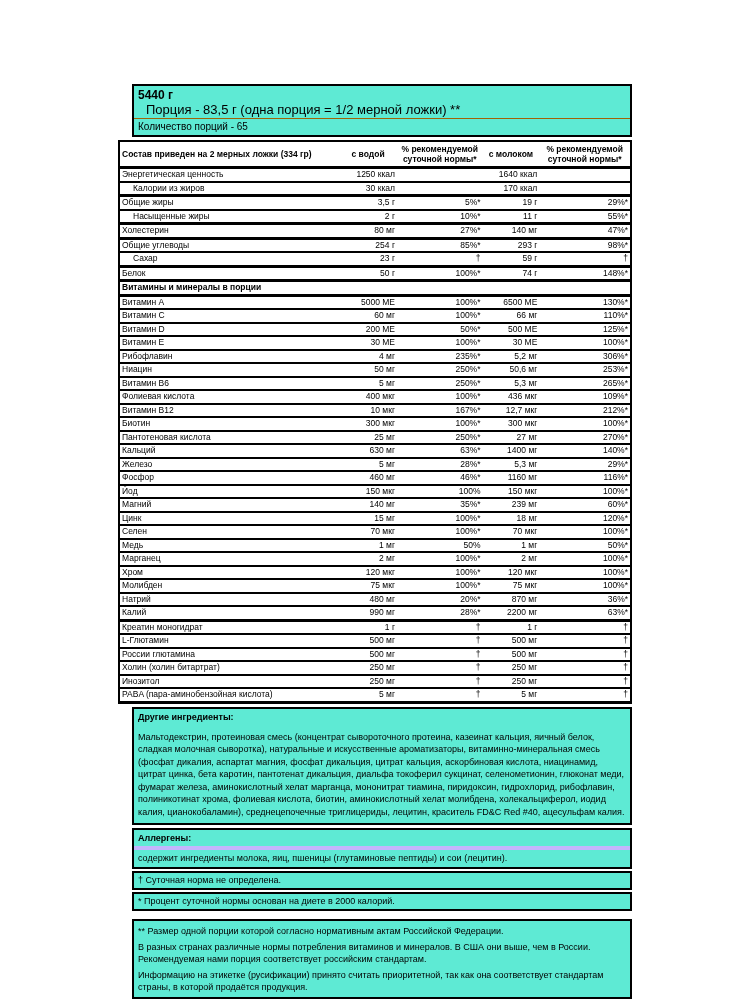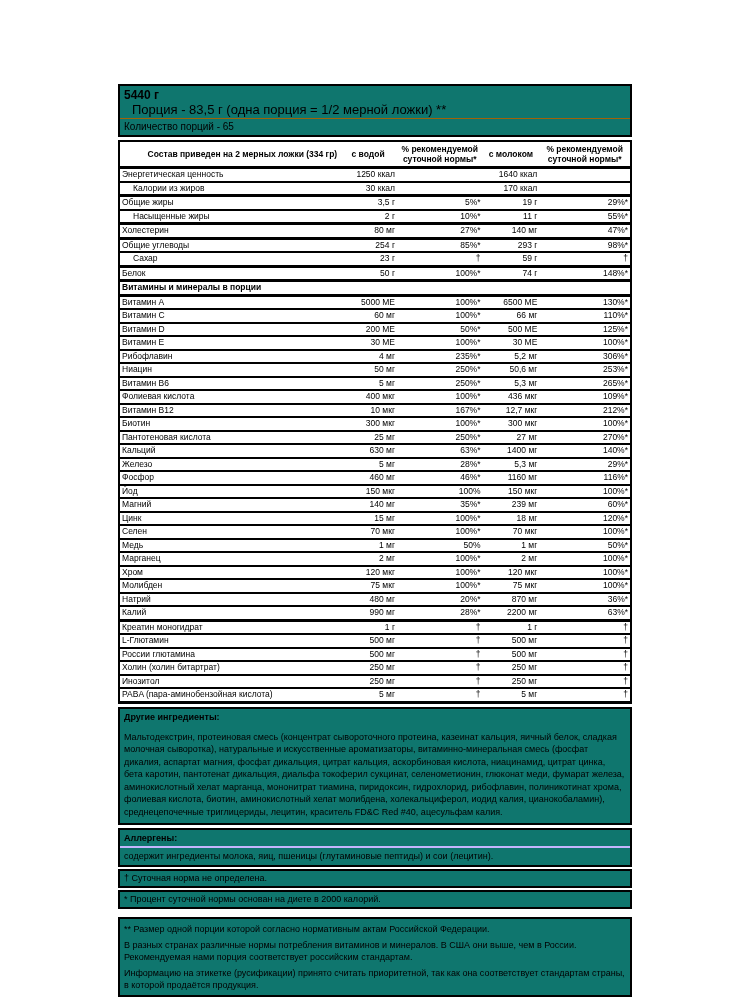--- a/index.html
+++ b/index.html
@@ -14,21 +14,22 @@
   }
   .label {
     position: absolute;
     left: 118px;
     top: 84px;
     width: 514px;
   }
   .box {
     border: 2px solid #000;
     box-sizing: border-box;
-    background: #0f766e;
+    background: #5eead4;
+    margin-left: 14px;
   }
   
   .topbox { padding: 0; }
   .size-line {
     font-size: 12px;
     font-weight: bold;
     padding: 2px 4px 0 4px;
     line-height: 14px;
   }
   .serving-line {
@@ -56,21 +57,21 @@
   col.c-v2   { width: 11.1%; }
   col.c-p2   { width: 17.9%; }
   table.nutrition th {
     font-size: 8.5px;
     font-weight: bold;
     padding: 2px 2px;
     border-bottom: 3px solid #000;
     line-height: 10px;
     vertical-align: middle;
   }
-  th.h-name { text-align: right; padding-left: 3px; }
+  th.h-name { text-align: left; padding-left: 3px; }
   th.h-c { text-align: center; }
   table.nutrition td {
     font-size: 8.5px;
     padding: 1px 2px;
     border-top: 2px solid #000;
     line-height: 9.5px;
     white-space: nowrap;
   }
   tbody tr:first-child td { border-top: none; }
   tr.thick td { border-top-width: 3px; }
@@ -92,21 +93,21 @@
   }
   .ingredients p {
     margin: 7px 0 0 0;
     font-size: 9px;
     line-height: 12.5px;
   }
   .allergens { margin-top: 3px; padding: 0; }
   .allergens .boxtitle { padding: 3px 4px 3px 4px; }
   .allergens .alg-text {
     font-size: 9px;
-    border-top: 2px solid #c4b5fd;
+    border-top: 4px solid #c4b5fd;
     padding: 3px 4px 4px 4px;
     line-height: 10px;
   }
   .note {
     margin-top: 2px;
     font-size: 9px;
     padding: 2px 4px 3px 4px;
     line-height: 10px;
   }
   .footnote {

